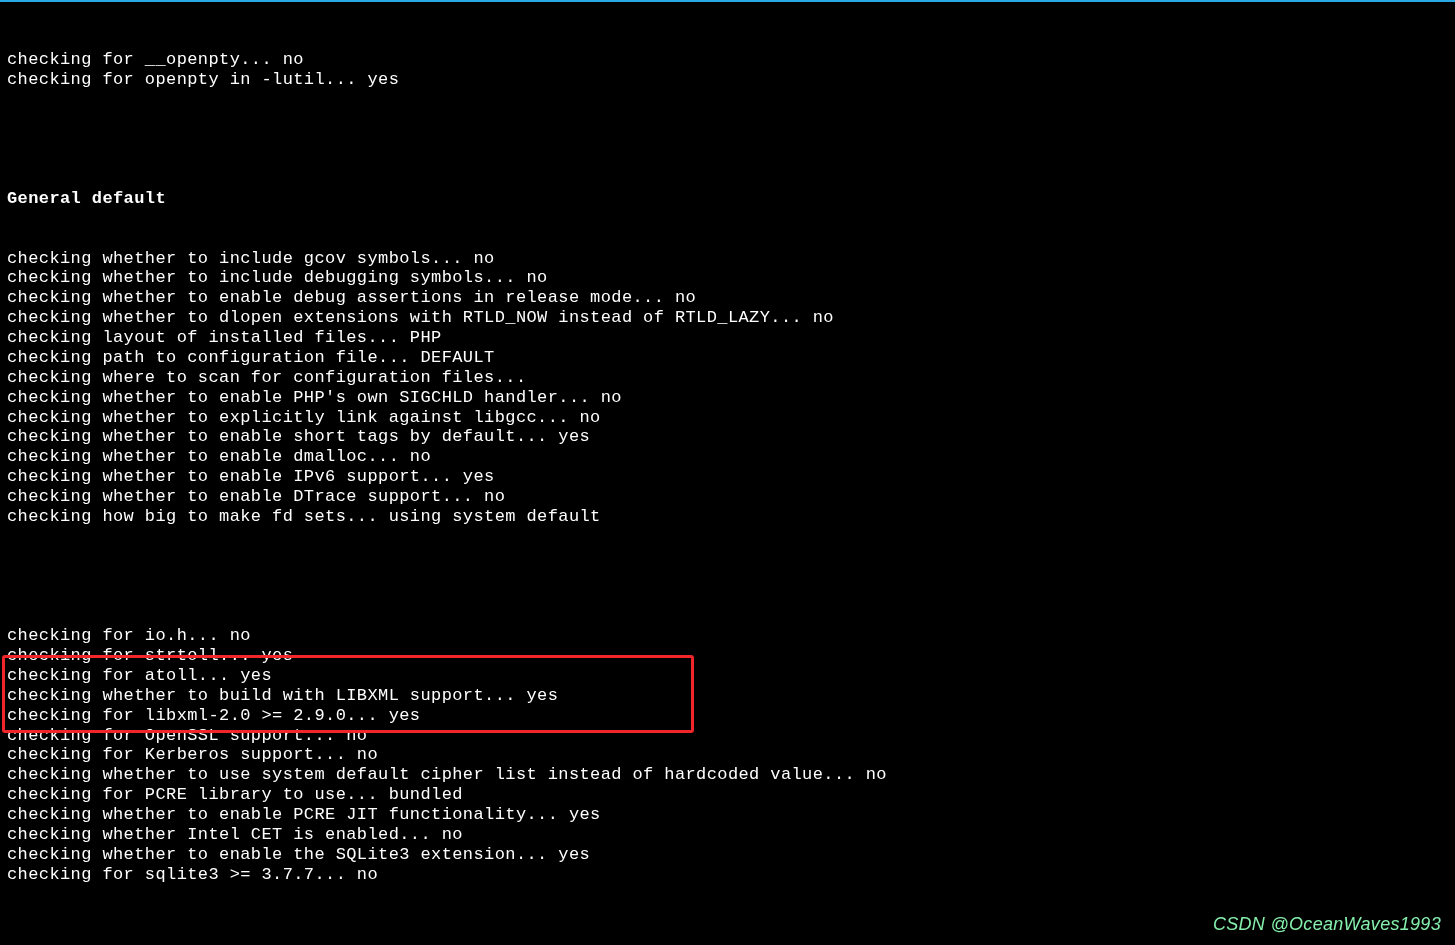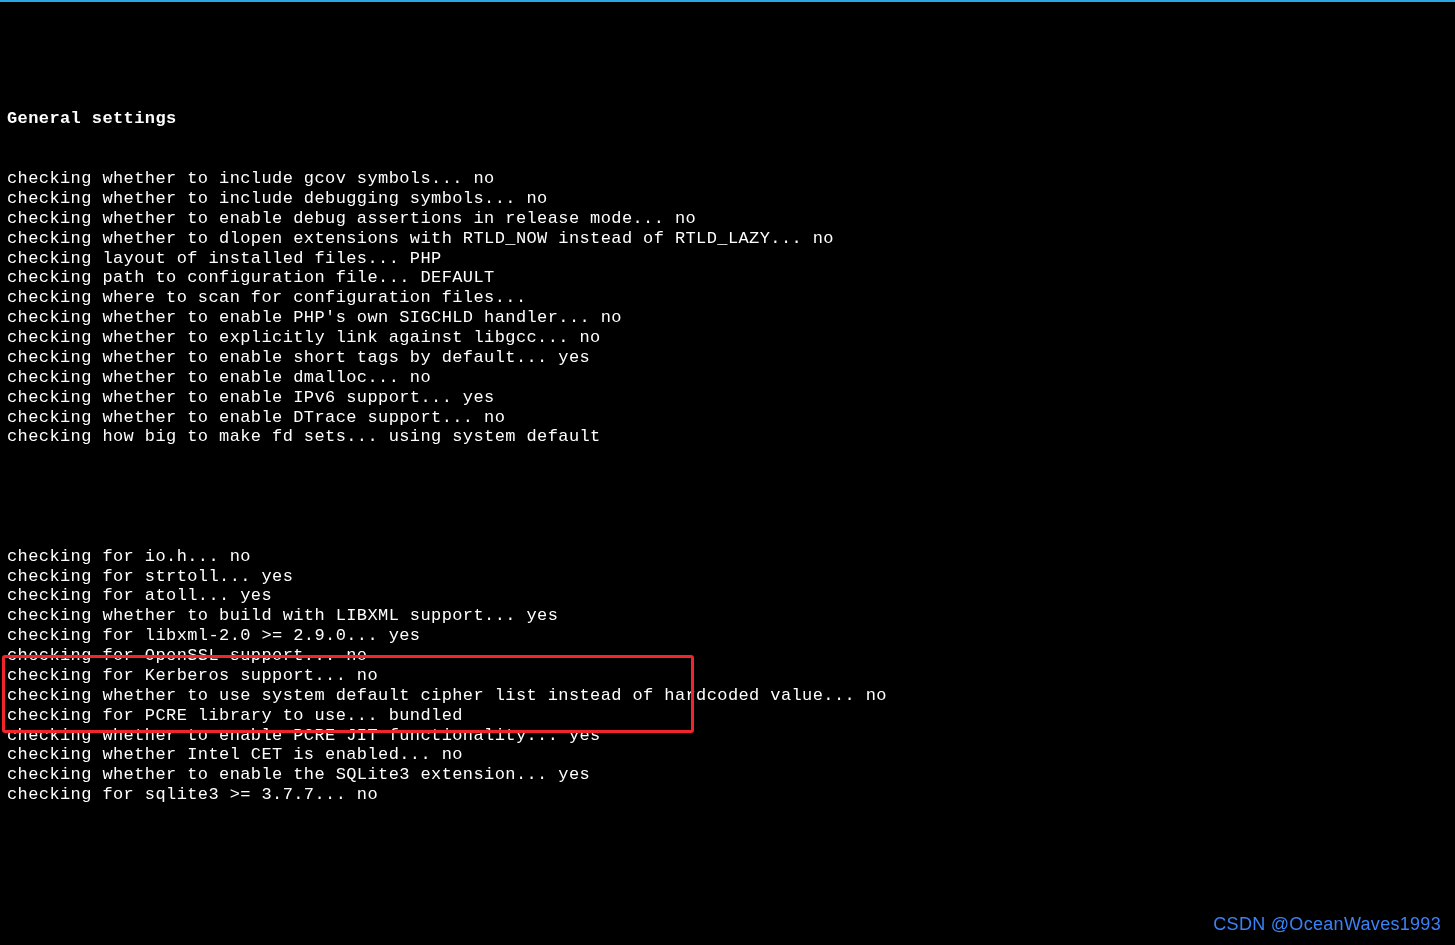--- a/index.html
+++ b/index.html
@@ -29,34 +29,36 @@
   .highlight-box {
     position: absolute;
     border: 3px solid #f0262a;
     border-radius: 3px;
     pointer-events: none;
   }
   .watermark {
     position: absolute;
     bottom: 10px;
     right: 14px;
-    color: #3b82f6;
+    color: #86efac;
     font-family: Arial, "Helvetica Neue", sans-serif;
     font-size: 18px;
     letter-spacing: 0.3px;
+    font-style: italic;
   }
 </style>
 </head>
 <body>
 
 <div class="top-border"></div>
 
 <div class="terminal">
+  <div id="top-lines"><span class="line">checking for __openpty... no</span><span class="line">checking for openpty in -lutil... yes</span></div>
   <span class="line"> </span>
-  <span class="line bold">General settings</span>
+  <span class="line bold">General default</span>
   <div id="section1-lines"><span class="line">checking whether to include gcov symbols... no</span><span class="line">checking whether to include debugging symbols... no</span><span class="line">checking whether to enable debug assertions in release mode... no</span><span class="line">checking whether to dlopen extensions with RTLD_NOW instead of RTLD_LAZY... no</span><span class="line">checking layout of installed files... PHP</span><span class="line">checking path to configuration file... DEFAULT</span><span class="line">checking where to scan for configuration files...</span><span class="line">checking whether to enable PHP's own SIGCHLD handler... no</span><span class="line">checking whether to explicitly link against libgcc... no</span><span class="line">checking whether to enable short tags by default... yes</span><span class="line">checking whether to enable dmalloc... no</span><span class="line">checking whether to enable IPv6 support... yes</span><span class="line">checking whether to enable DTrace support... no</span><span class="line">checking how big to make fd sets... using system default</span></div>
   <span class="line"> </span>
   <div id="section2-lines"><span class="line">checking for io.h... no</span><span class="line">checking for strtoll... yes</span><span class="line">checking for atoll... yes</span><span class="line">checking whether to build with LIBXML support... yes</span><span class="line">checking for libxml-2.0 &gt;= 2.9.0... yes</span><span class="line">checking for OpenSSL support... no</span><span class="line">checking for Kerberos support... no</span><span class="line">checking whether to use system default cipher list instead of hardcoded value... no</span><span class="line">checking for PCRE library to use... bundled</span><span class="line">checking whether to enable PCRE JIT functionality... yes</span><span class="line">checking whether Intel CET is enabled... no</span><span class="line">checking whether to enable the SQLite3 extension... yes</span><span class="line">checking for sqlite3 &gt;= 3.7.7... no</span></div>
   
   
   
   
 </div>
 
 <div class="highlight-box" id="hbox" style="left: 2px; top: 655px; width: 692px; height: 78px;"></div>

